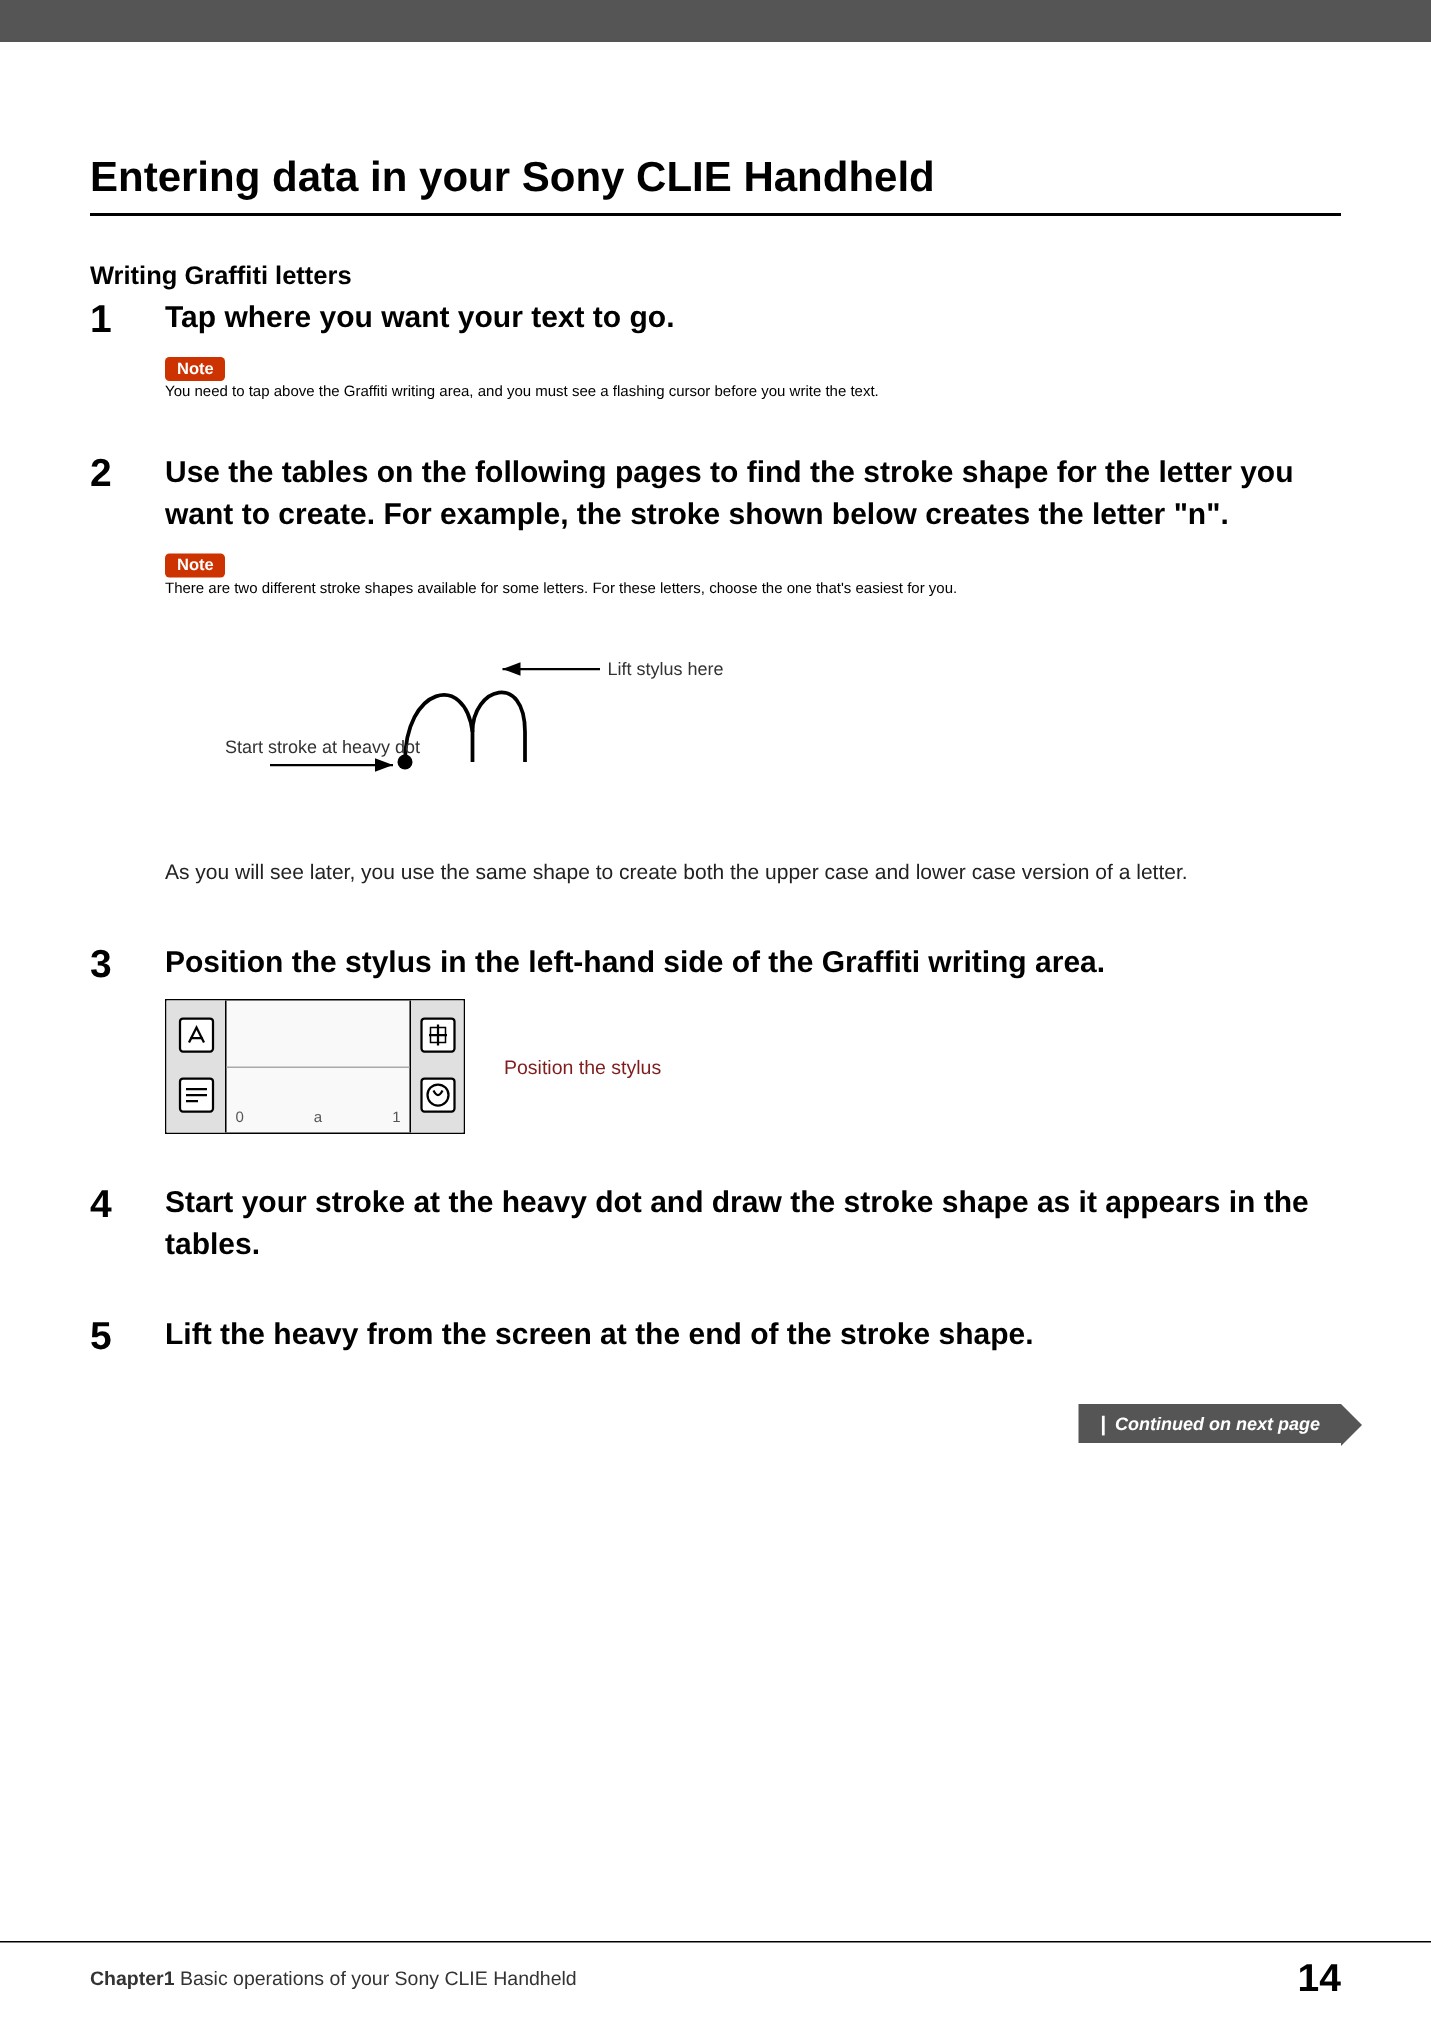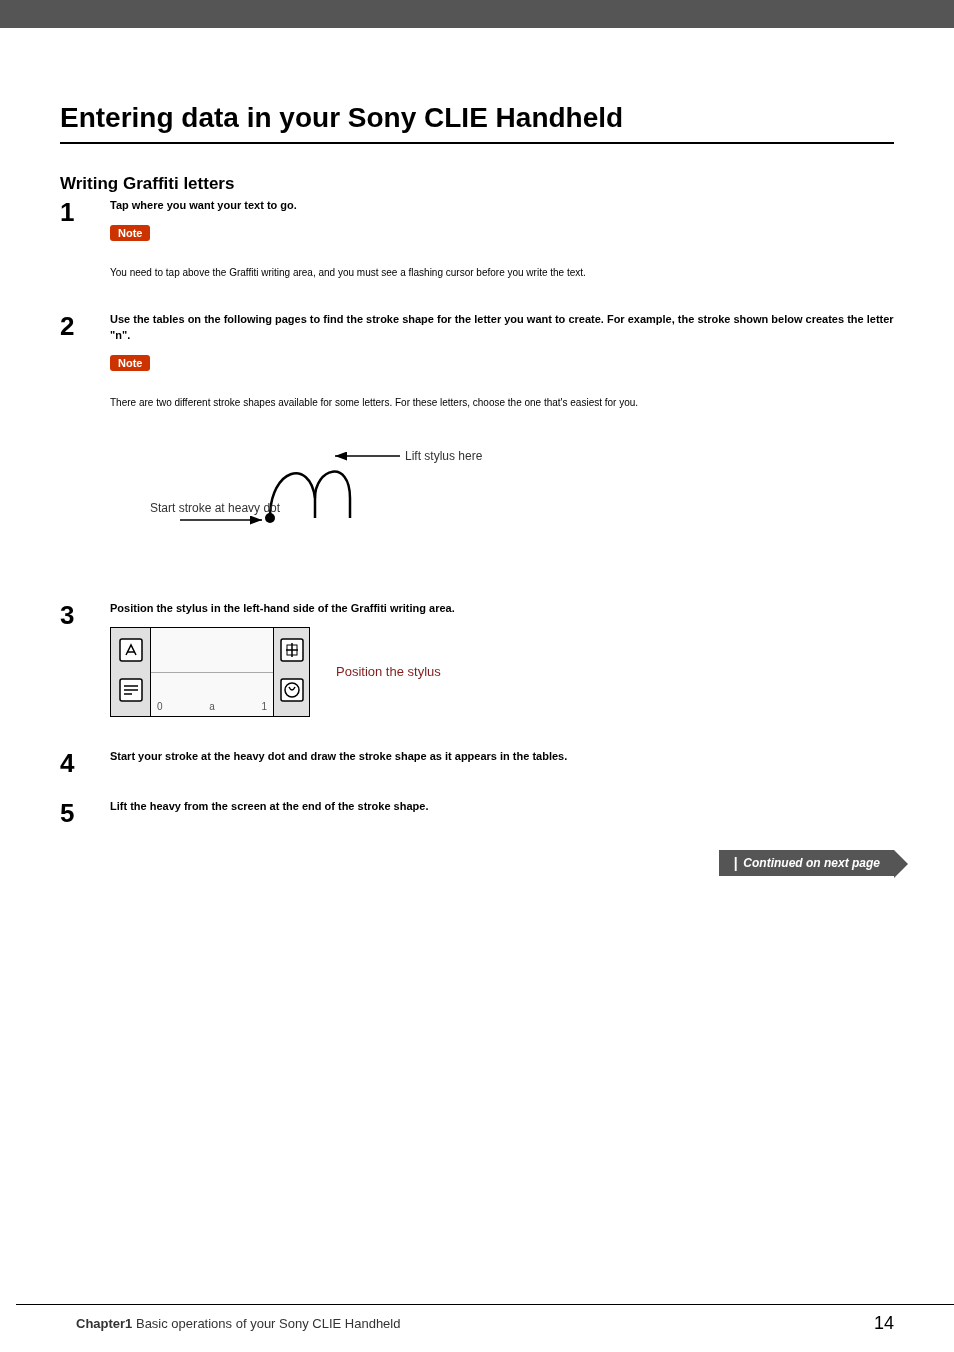--- a/index.html
+++ b/index.html
@@ -42,34 +42,34 @@
       font-size: 26px;
       font-weight: bold;
       min-width: 40px;
       line-height: 1.1;
       margin-right: 10px;
     }
     .step-content {
       flex: 1;
     }
     .step-text {
-      font-size: 11px;
+      font-size: 20px;
       font-weight: bold;
       line-height: 1.4;
       margin-bottom: 10px;
     }
     .note-badge {
       display: inline-block;
       background: #cc3300;
       color: #fff;
       font-size: 11px;
       font-weight: bold;
       padding: 2px 8px;
       border-radius: 3px;
-      margin-bottom: 24px;
+      margin-bottom: 0;
     }
     .note-text {
       font-size: 10px;
       line-height: 1.5;
       margin-bottom: 10px;
       color: #000000;
     }
     .diagram-area {
       margin: 18px 0 18px 40px;
       position: relative;
@@ -173,39 +173,39 @@
       top: 0;
     }
     .continued-wrapper {
       position: relative;
       display: inline-flex;
       align-items: center;
     }
     .page-footer {
       position: absolute;
       bottom: 18px;
-      left: 16px;
+      left: 0;
       right: 0;
       padding: 0 60px;
       border-top: 1.5px solid #000;
       display: flex;
       align-items: center;
       justify-content: space-between;
       padding-top: 8px;
     }
     .footer-chapter {
       font-size: 13px;
       color: #333;
     }
     .footer-chapter strong {
       font-weight: bold;
     }
     .footer-page {
-      font-size: 18px;
-      font-weight: normal;
+      font-size: 26px;
+      font-weight: bold;
     }
   </style>
 </head>
 <body>
 
 <div class="top-bar"></div>
 
 <div class="page-content">
 
   <h1 class="page-title">Entering data in your Sony CLIE Handheld</h1>
@@ -247,20 +247,21 @@
 
           <path d="M120,90 C120,40 160,30 165,70 L165,90" stroke="#000" stroke-width="2.5" fill="none"></path>
 
           <path d="M165,70 C165,40 200,30 200,70 L200,90" stroke="#000" stroke-width="2.5" fill="none"></path>
 
           <line x1="30" y1="92" x2="112" y2="92" stroke="#000" stroke-width="1.5" marker-end="url(#arrowhead)"></line>
           <text x="0" y="84" font-size="12" fill="#333">Start stroke at heavy dot</text>
         </svg>
       </div>
 
+      <div class="paragraph-text">As you will see later, you use the same shape to create both the upper case and lower case version of a letter.</div>
     </div>
   </div>
 
   <div class="step">
     <div class="step-number">3</div>
     <div class="step-content">
       <div class="step-text">Position the stylus in the left-hand side of the Graffiti writing area.</div>
 
       <div class="graffiti-device-diagram">
         <div class="device-box">

